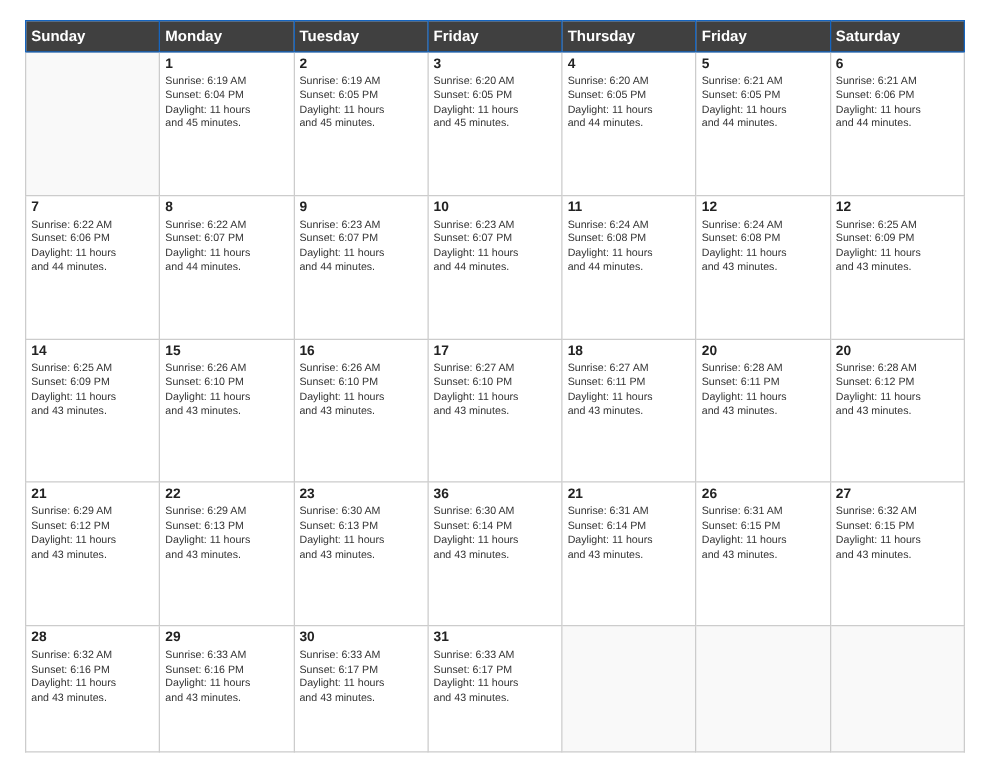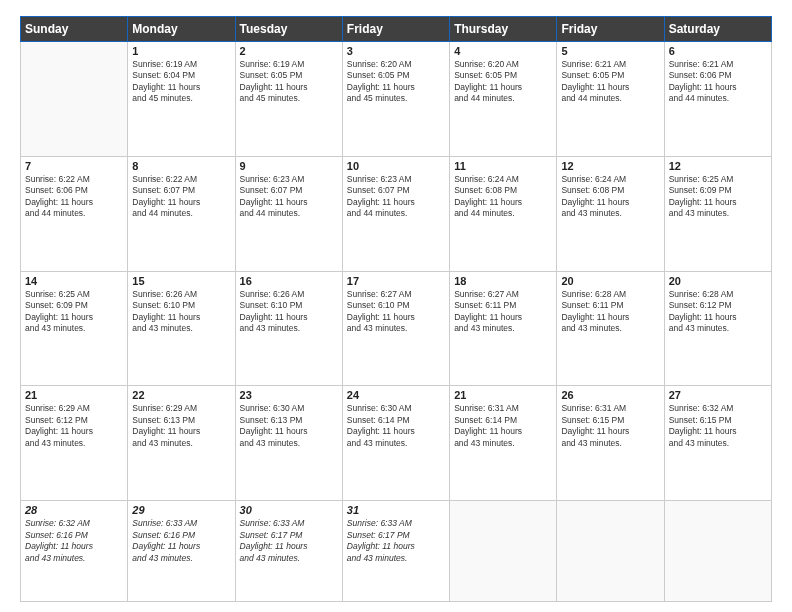--- a/index.html
+++ b/index.html
@@ -86,21 +86,20 @@
       display: block;
       margin-bottom: 2px;
     }
     .cell-info {
       font-size: 8.5px;
       line-height: 1.35;
       color: #333;
     }
     .last-row td {
       height: 72px;
-      font-style: italic;
     }
   </style>
 </head>
 <body>
 
 <div class="page">
 
   <table class="calendar">
     <thead>
       <tr>
@@ -208,21 +207,21 @@
           </td>
           <td>
             <span class="day-num">22</span>
             <div class="cell-info">Sunrise: 6:29 AM<br>Sunset: 6:13 PM<br>Daylight: 11 hours<br>and 43 minutes.</div>
           </td>
           <td>
             <span class="day-num">23</span>
             <div class="cell-info">Sunrise: 6:30 AM<br>Sunset: 6:13 PM<br>Daylight: 11 hours<br>and 43 minutes.</div>
           </td>
           <td>
-            <span class="day-num">24</span>
+            <span class="day-num">36</span>
             <div class="cell-info">Sunrise: 6:30 AM<br>Sunset: 6:14 PM<br>Daylight: 11 hours<br>and 43 minutes.</div>
           </td>
           <td>
             <span class="day-num">21</span>
             <div class="cell-info">Sunrise: 6:31 AM<br>Sunset: 6:14 PM<br>Daylight: 11 hours<br>and 43 minutes.</div>
           </td>
           <td>
             <span class="day-num">26</span>
             <div class="cell-info">Sunrise: 6:31 AM<br>Sunset: 6:15 PM<br>Daylight: 11 hours<br>and 43 minutes.</div>
           </td>

